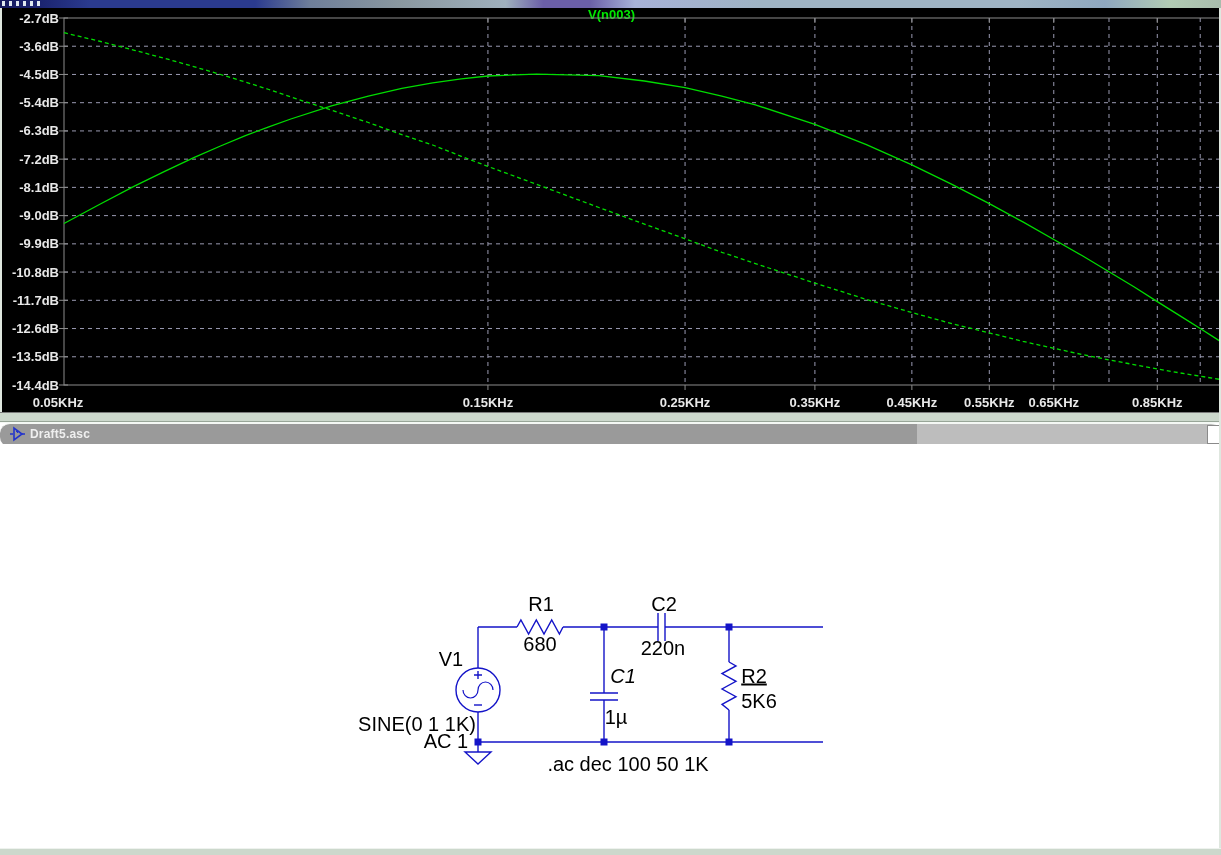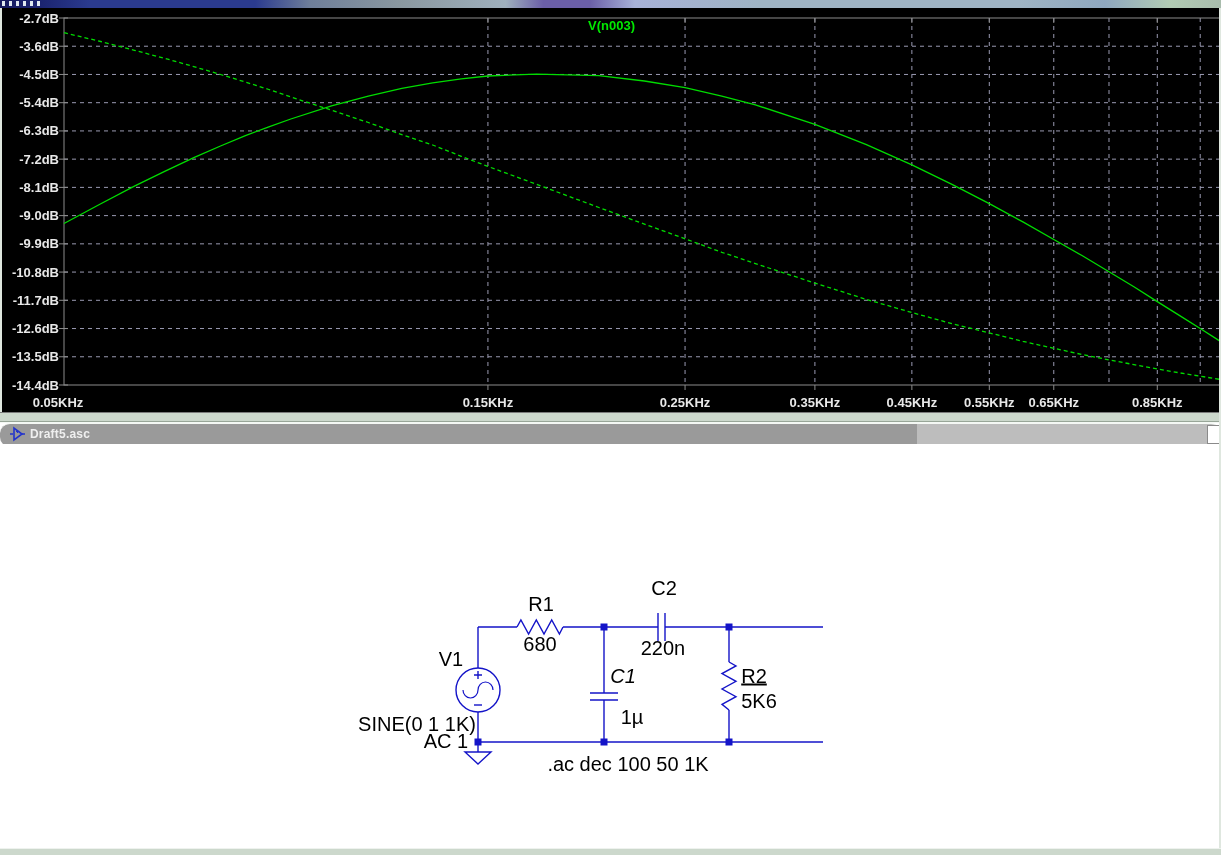--- a/index.html
+++ b/index.html
@@ -9,21 +9,21 @@
   #top-strip{position:absolute;left:0;top:0;width:1221px;height:8px;
     background:linear-gradient(90deg,#151a5e 0%,#1b2470 3.3%,#2b3b8f 7.4%,#2b3b8f 20.9%,
       #6f7f9a 25.4%,#8a98a0 32.8%,#9fb0bd 41.4%,#6b5fa8 44.5%,#6b5fa8 48.3%,#a8b2d8 52%,
       #9fb4c4 62.2%,#9fb4c4 83.5%,#8fa8c0 90.5%,#b2ccb4 95.8%,#a8bcac 100%);}
   #drag-dots{position:absolute;left:2px;top:1px;width:40px;height:5px;
     background:repeating-linear-gradient(90deg,#dfe8ef 0 3px,transparent 3px 7px);}
   
   #plot-pane{position:absolute;left:0;top:8px;width:1221px;height:404px;background:#000;
     border-left:2px solid #dfe7df;box-sizing:border-box;}
   #plot-title{position:absolute;left:0;top:0;width:100%;height:13px;text-align:center;
-    font-size:13px;line-height:13px;font-weight:bold;color:#00e800;margin-top:11px;}
+    font-size:13px;line-height:13px;font-weight:bold;color:#00e800;}
   #plot-svg{position:absolute;left:0;top:0;}
   
   .sep{position:absolute;left:0;width:1221px;}
   
   #schem-titlebar{position:absolute;left:0;top:423px;width:1221px;height:24px;
     background:linear-gradient(90deg,#9a9a9a 0,#9a9a9a 917px,#bdbdbd 917px,#bdbdbd 100%);
     border-top:1px solid #f4f8f4;box-sizing:border-box;border-radius:10px;}
   #schem-title-text{position:absolute;left:30px;top:3px;font-size:12px;font-weight:bold;
     color:#efefef;letter-spacing:0.2px;}
   #schem-icon{position:absolute;left:9px;top:2px;width:17px;height:17px;}
@@ -188,22 +188,22 @@
       </g>
     </svg>
   </div>
 
   <span class="schem-label" style="left:451px;top:659px;">V1</span>
   <span class="schem-label" style="left:417px;top:724px;">SINE(0 1 1K)</span>
   <span class="schem-label" style="left:446px;top:741px;">AC 1</span>
   <span class="schem-label" style="left:541px;top:604px;">R1</span>
   <span class="schem-label" style="left:540px;top:644px;">680</span>
   <span class="schem-label" style="left:623px;top:676px;font-style:italic;">C1</span>
-  <span class="schem-label" style="left:616px;top:717px;margin-left:16px;">1µ</span>
-  <span class="schem-label" style="left:664px;top:588px;">C2</span>
+  <span class="schem-label" style="left:616px;top:717px;">1µ</span>
+  <span class="schem-label" style="left:664px;top:604px;">C2</span>
   <span class="schem-label" style="left:663px;top:648px;">220n</span>
   <span class="schem-label" style="left:754px;top:676px;text-decoration:underline;">R2</span>
   <span class="schem-label" style="left:759px;top:701px;">5K6</span>
   <span class="schem-label" style="left:628px;top:764px;">.ac dec 100 50 1K</span>
 
   <div id="bottom-strip"></div>
   <div id="right-edge"></div>
 
 </div>
 

